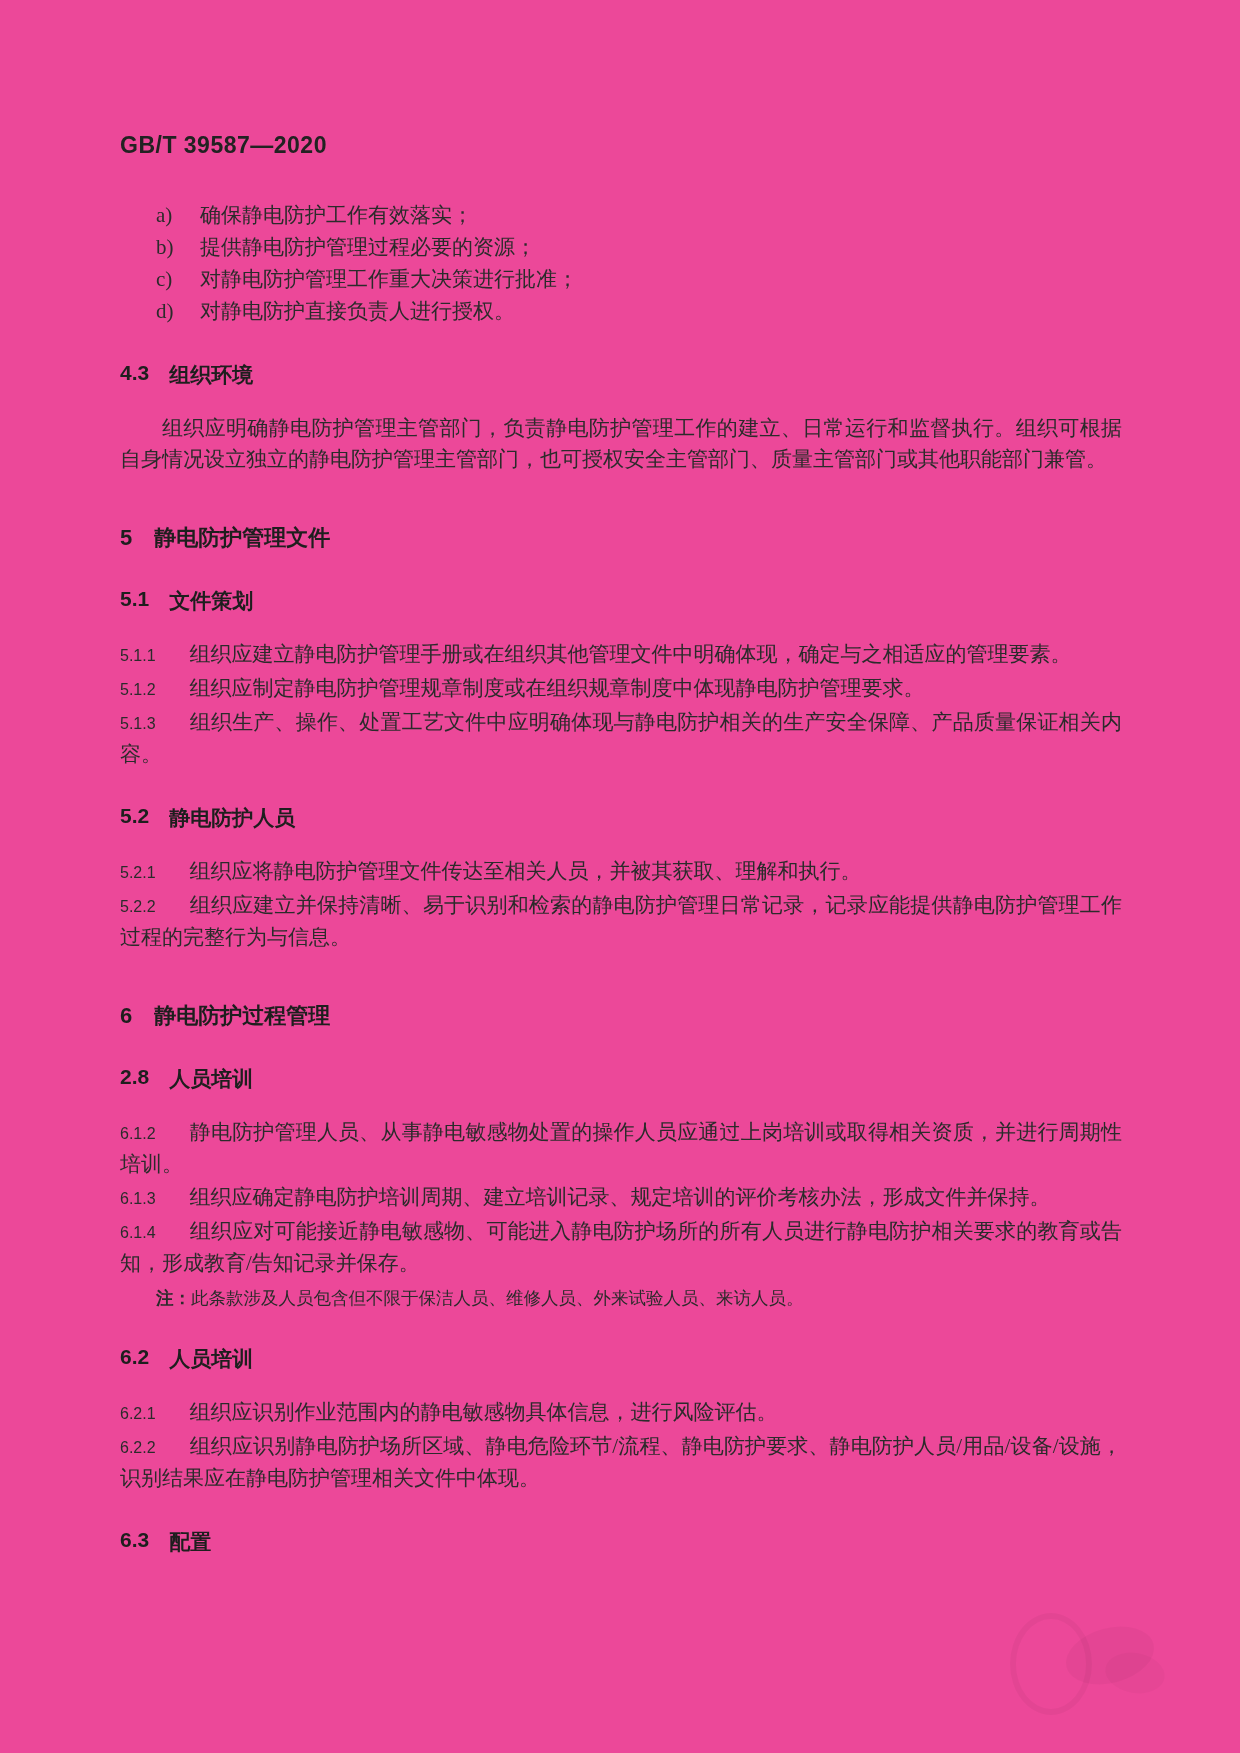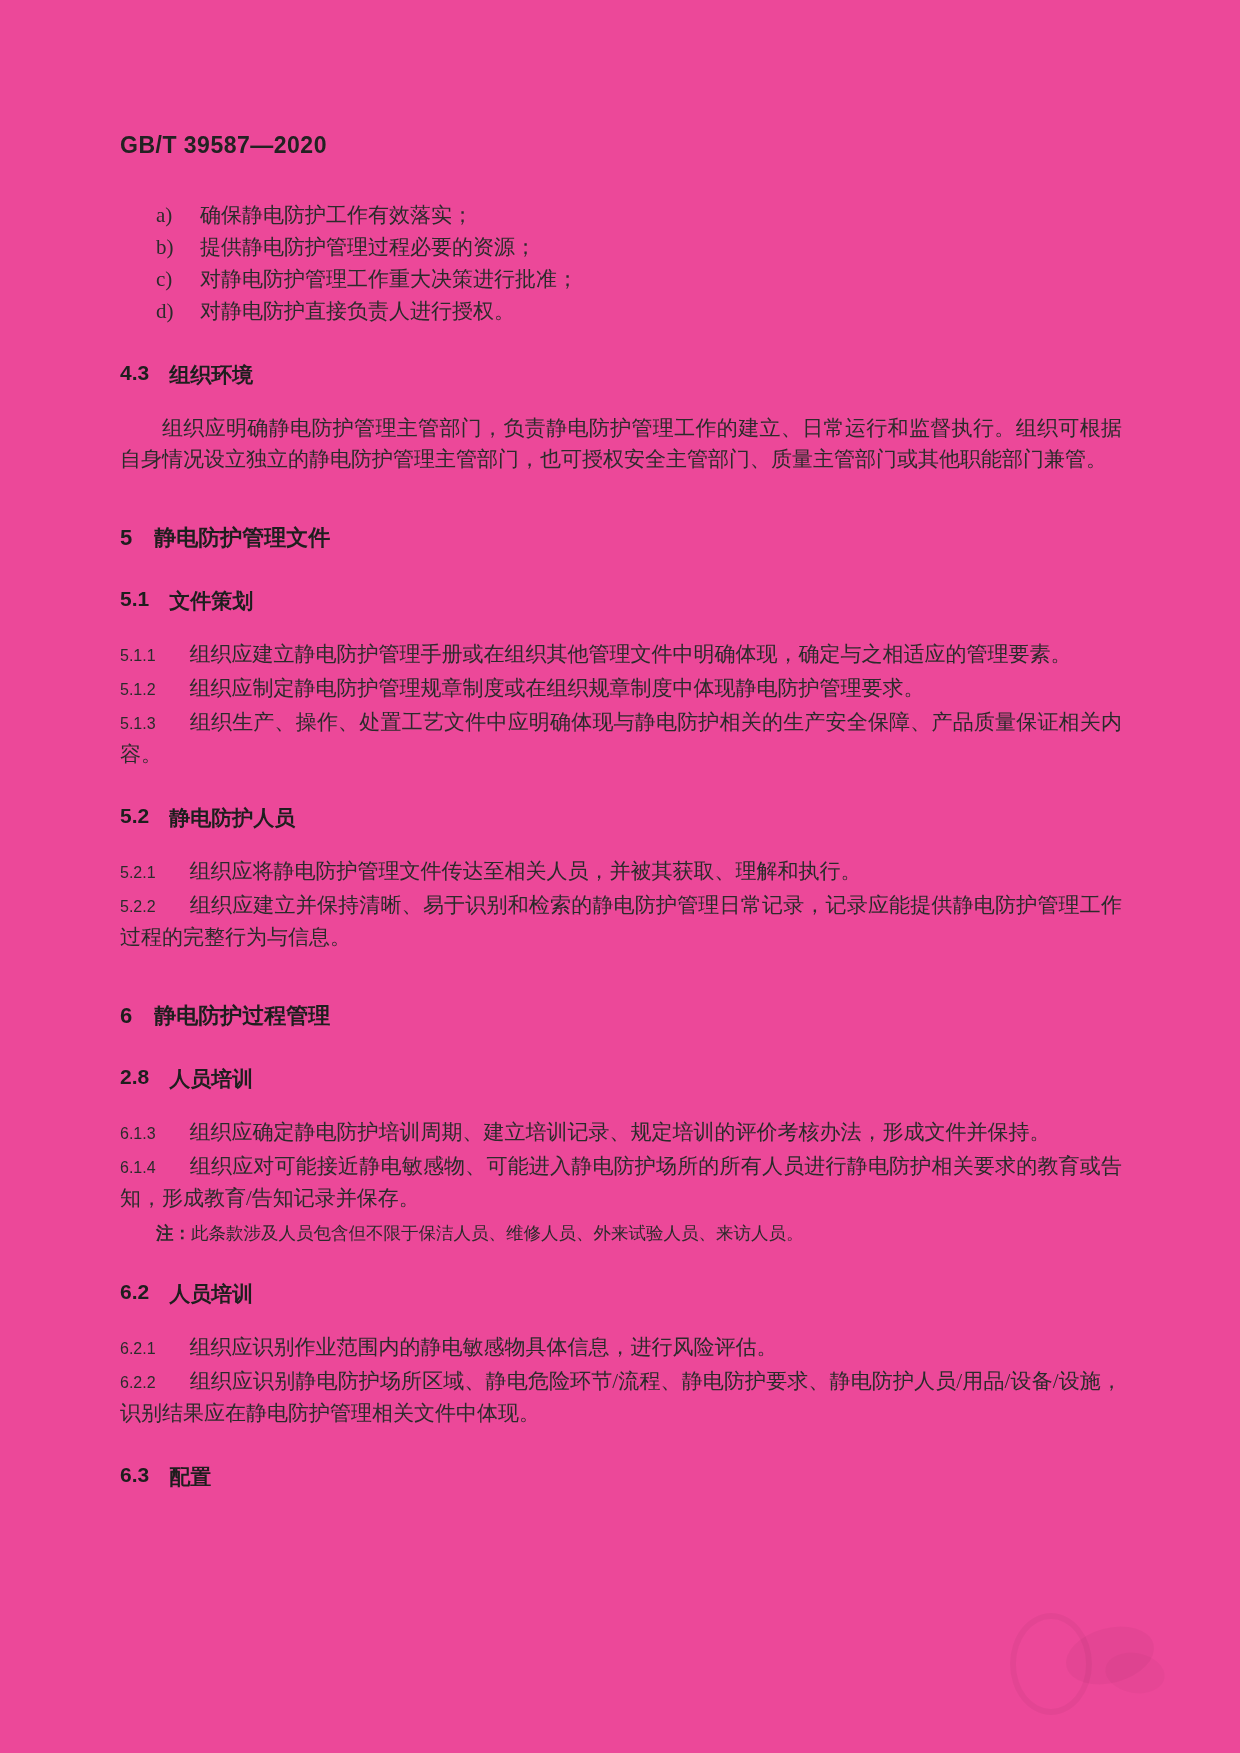--- a/index.html
+++ b/index.html
@@ -167,20 +167,23 @@
     <h1 class="chap">
       <span class="sec-num">6</span>
       <span>静电防护过程管理</span>
     </h1>
 
     <h2 class="sec">
       <span class="sec-num">2.8</span>
       <span>人员培训</span>
     </h2>
     <p class="clause">
+      <span class="clause-num">6.1.2</span><span>静电防护管理人员、从事静电敏感物处置的操作人员应通过上岗培训或取得相关资质，并进行周期性培训。</span>
+    </p>
+    <p class="clause">
       <span class="clause-num">6.1.3</span><span>组织应确定静电防护培训周期、建立培训记录、规定培训的评价考核办法，形成文件并保持。</span>
     </p>
     <p class="clause">
       <span class="clause-num">6.1.4</span><span>组织应对可能接近静电敏感物、可能进入静电防护场所的所有人员进行静电防护相关要求的教育或告知，形成教育/告知记录并保存。</span>
     </p>
     <p class="note">
       <span class="note-label">注：</span><span>此条款涉及人员包含但不限于保洁人员、维修人员、外来试验人员、来访人员。</span>
     </p>
 
     <h2 class="sec">

